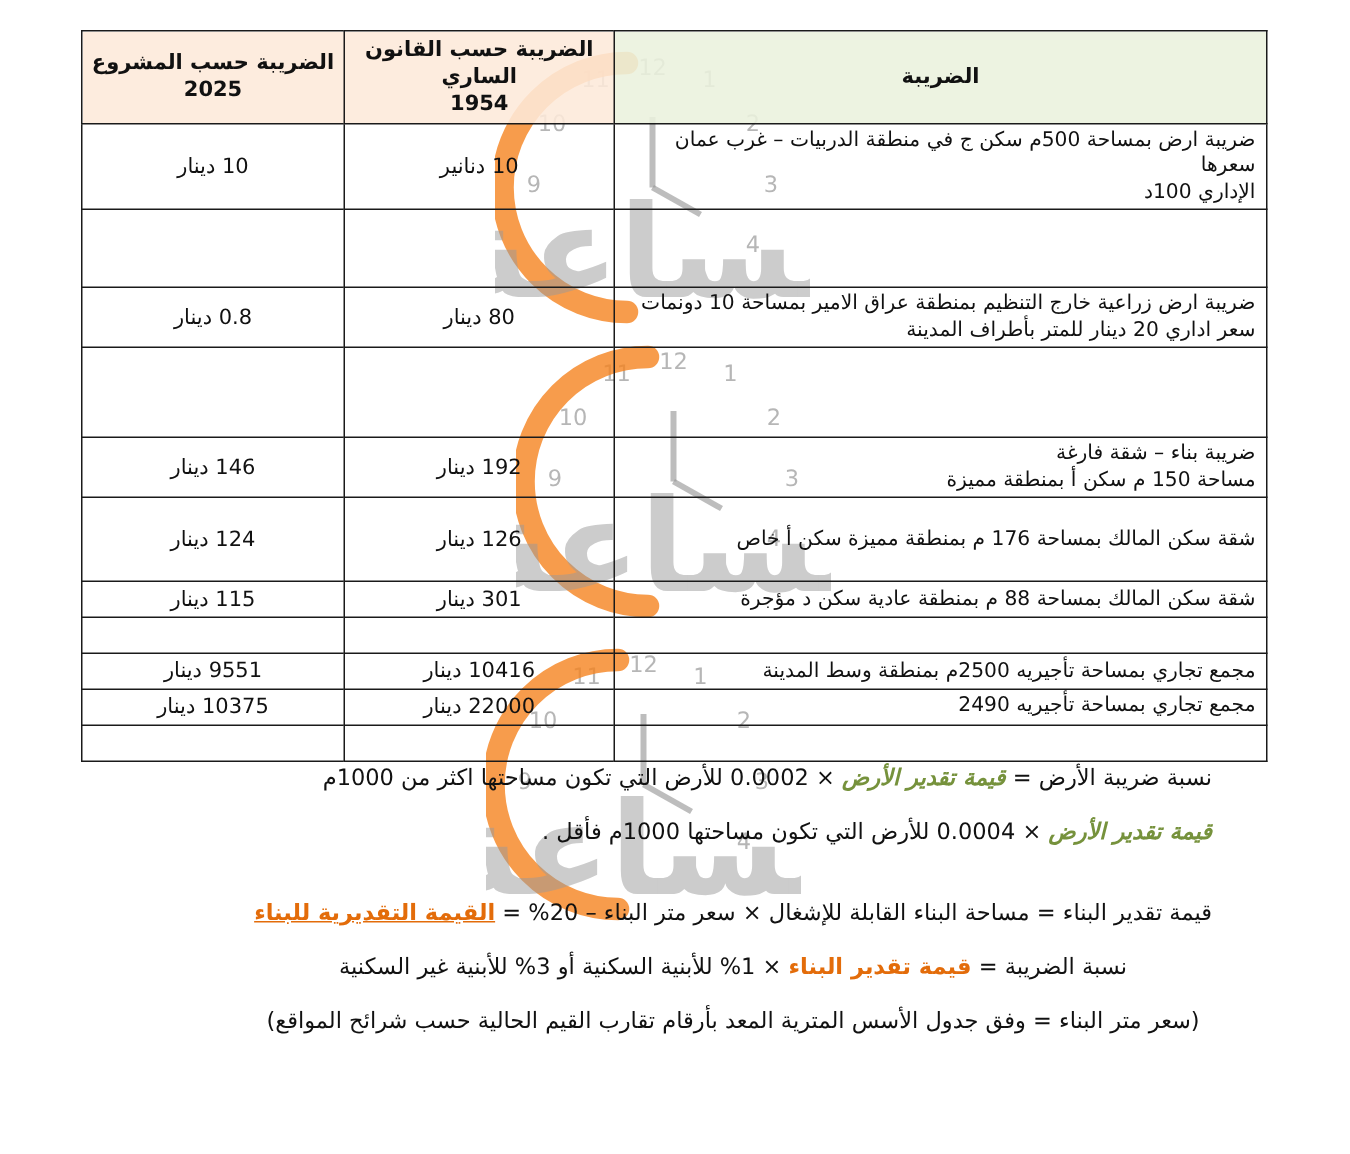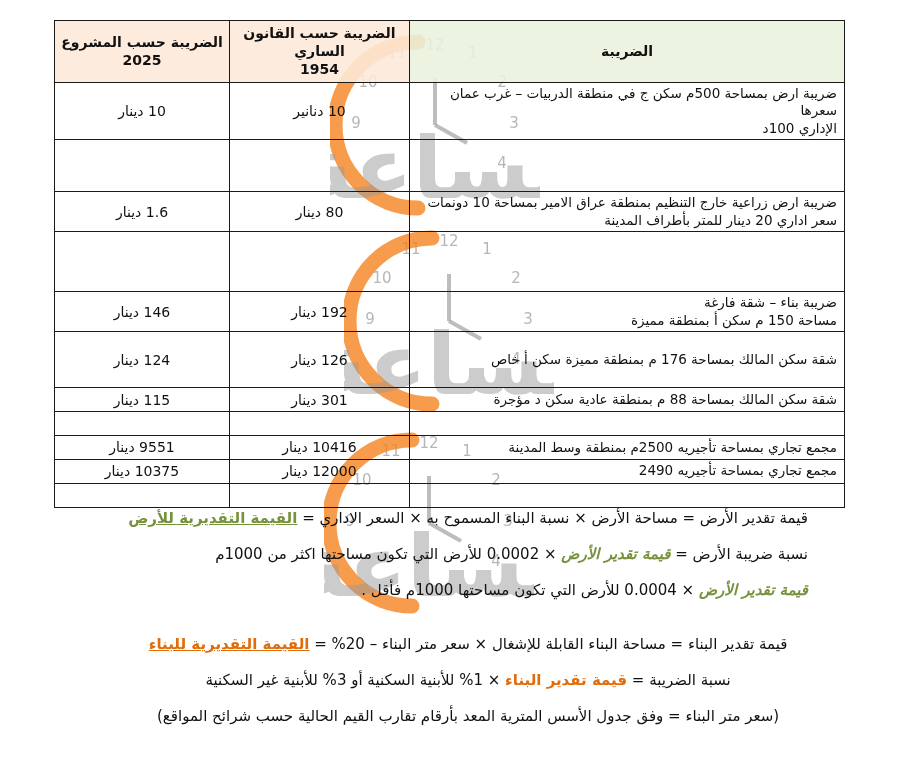--- a/index.html
+++ b/index.html
@@ -136,21 +136,21 @@
         </tr>
         <tr class="spacer">
           <td class="col-desc"></td>
           <td class="col-val"></td>
           <td class="col-val"></td>
         </tr>
         <tr class="data-row">
           <td class="col-desc">ضريبة ارض زراعية خارج التنظيم  بمنطقة عراق الامير بمساحة 10 دونمات
 سعر اداري 20 دينار للمتر بأطراف المدينة</td>
           <td class="col-val">80 دينار</td>
-          <td class="col-val">1.6 دينار</td>
+          <td class="col-val">0.8 دينار</td>
         </tr>
         <tr class="spacer">
           <td class="col-desc"></td>
           <td class="col-val"></td>
           <td class="col-val"></td>
         </tr>
         <tr class="data-row">
           <td class="col-desc">ضريبة بناء – شقة فارغة
 مساحة  150 م  سكن أ بمنطقة مميزة</td>
           <td class="col-val">192 دينار</td>
@@ -171,34 +171,33 @@
           <td class="col-val"></td>
           <td class="col-val"></td>
         </tr>
         <tr class="data-row">
           <td class="col-desc">مجمع تجاري بمساحة تأجيريه 2500م بمنطقة وسط المدينة</td>
           <td class="col-val">10416 دينار</td>
           <td class="col-val">9551 دينار</td>
         </tr>
         <tr class="data-row">
           <td class="col-desc">مجمع تجاري بمساحة تأجيريه 2490</td>
-          <td class="col-val">12000 دينار</td>
+          <td class="col-val">22000 دينار</td>
           <td class="col-val">10375 دينار</td>
         </tr>
         <tr class="spacer">
           <td class="col-desc"></td>
           <td class="col-val"></td>
           <td class="col-val"></td>
         </tr>
       </tbody>
   </table>
 
   <div class="formulas">
     <div id="land-formulas" class="formula-block">
-        <div class="formula-line"><span class="seg-normal">قيمة تقدير الأرض = مساحة الأرض × نسبة البناء المسموح به × السعر الاداري = </span><span class="seg-green-underline">القيمة التقديرية للأرض</span></div>
         <div class="formula-line"><span class="seg-normal">نسبة ضريبة الأرض = </span><span class="seg-green">قيمة تقدير الأرض</span><span class="seg-normal"> ×  0.0002  للأرض التي تكون مساحتها اكثر من 1000م</span></div>
         <div class="formula-line"><span class="seg-green">قيمة تقدير الأرض</span><span class="seg-normal"> ×  0.0004  للأرض التي تكون مساحتها 1000م فأقل .</span></div>
       </div>
     <div id="building-formulas" class="formula-block">
         <div class="formula-line"><span class="seg-normal">قيمة تقدير البناء = مساحة البناء القابلة للإشغال × سعر متر البناء – 20% = </span><span class="seg-orange-underline">القيمة التقديرية للبناء</span></div>
         <div class="formula-line"><span class="seg-normal">نسبة الضريبة =  </span><span class="seg-orange">قيمة تقدير البناء</span><span class="seg-normal">  × 1% للأبنية السكنية  أو 3% للأبنية غير السكنية</span></div>
         <div class="formula-line"><span class="seg-normal">(سعر متر البناء =  وفق جدول الأسس المترية المعد بأرقام تقارب القيم الحالية حسب شرائح المواقع)</span></div>
       </div>
   </div>
 

